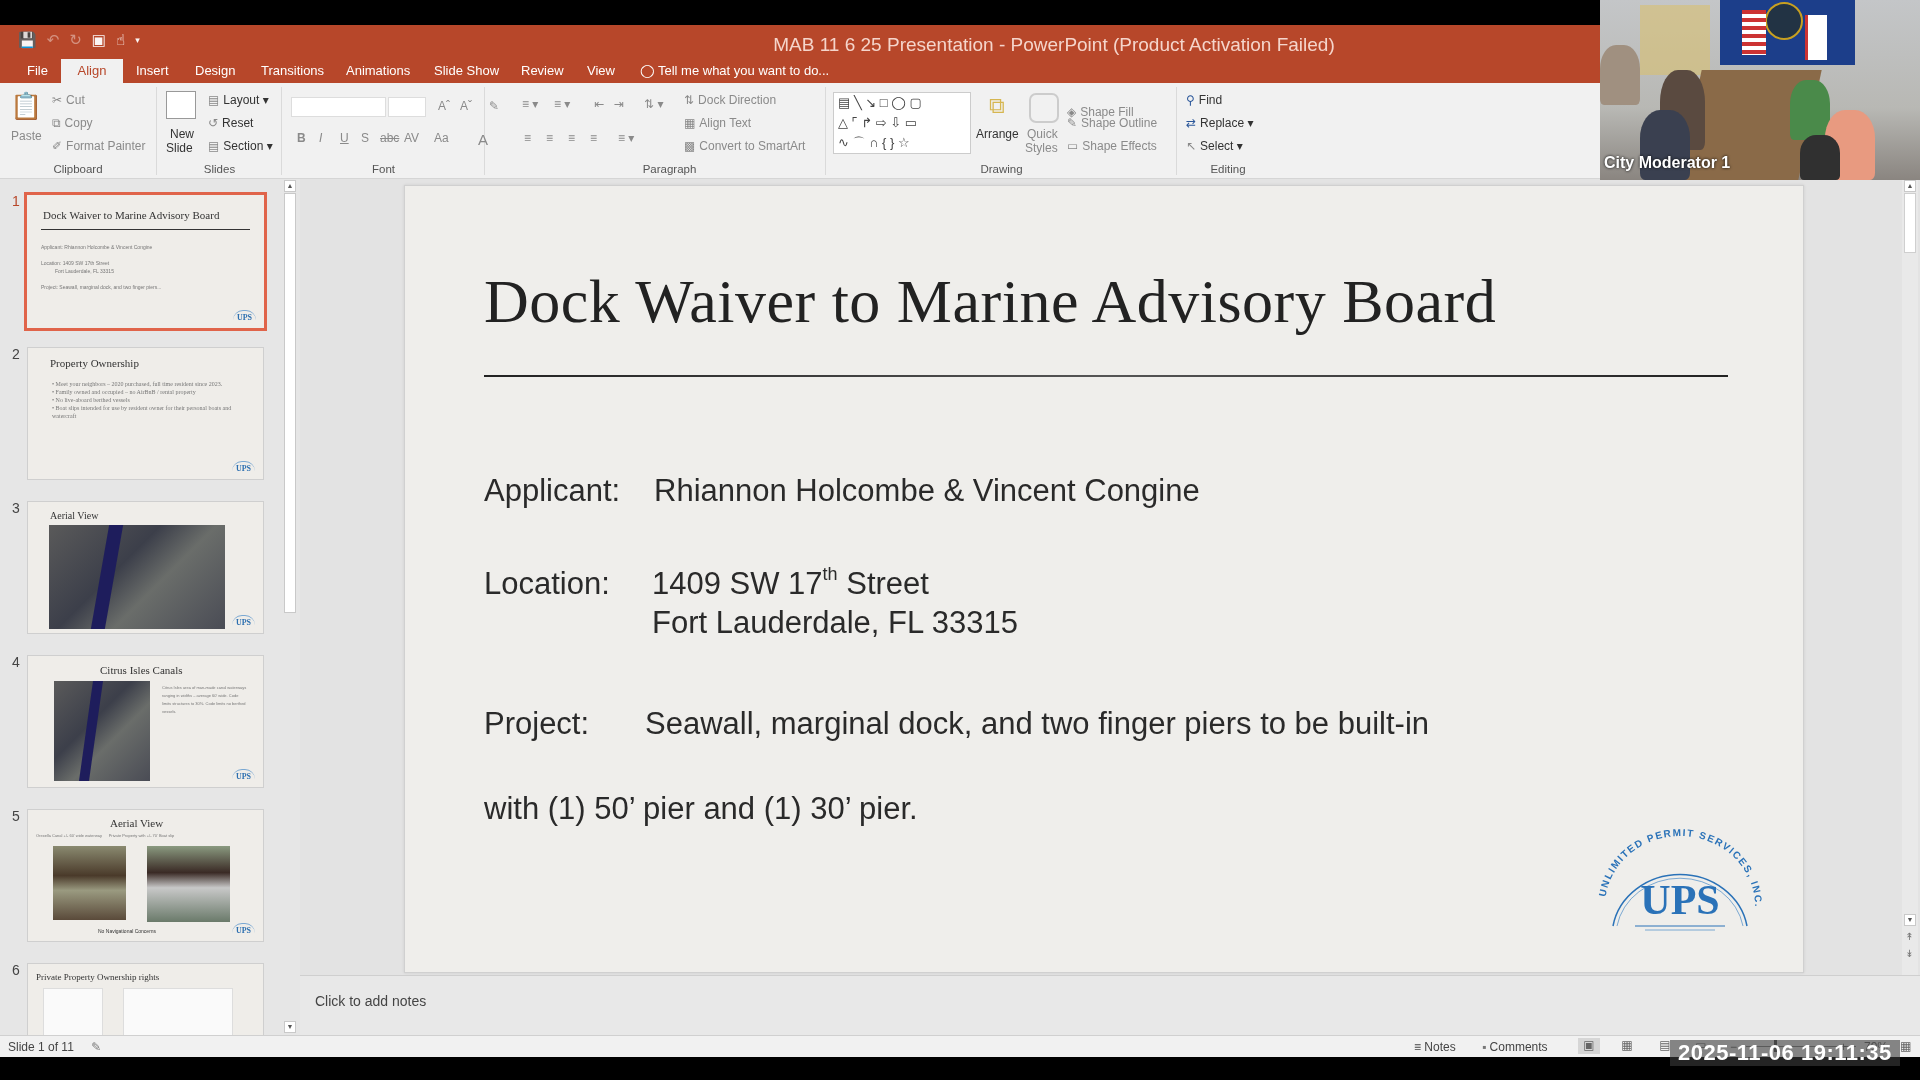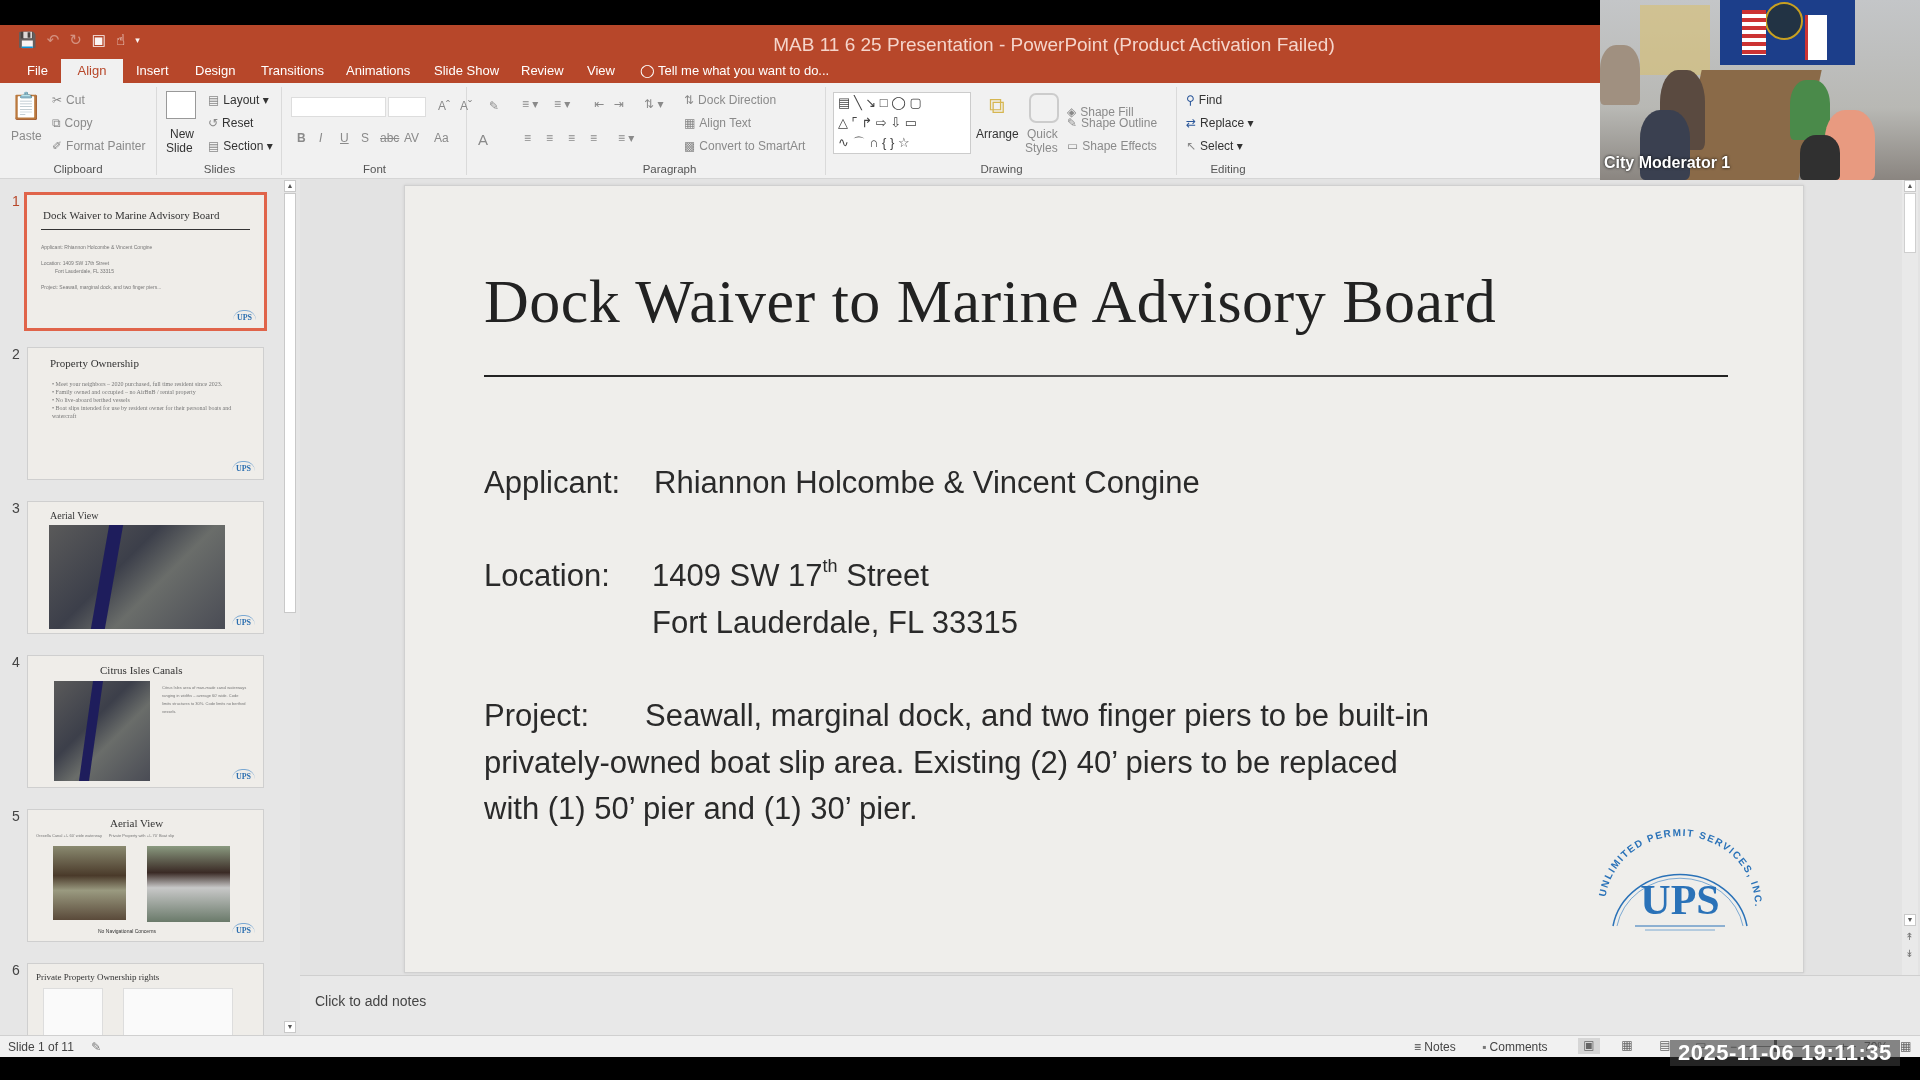--- a/index.html
+++ b/index.html
@@ -33,21 +33,21 @@
   .thumb .img { position: absolute; background: linear-gradient(135deg, #5a5a5a, #3c3f4a 40%, #6a6d6a 60%, #4a4c55); }
   .thumb .water { position: absolute; background: #1e1d5c; }
   .vscroll { position: absolute; left: 283px; top: 179px; width: 14px; height: 856px; background: #e6e6e6; }
   .vscroll .thumbbar { position: absolute; left: 1px; top: 14px; width: 12px; height: 420px; background: #fff; border: 1px solid #c9c9c9; }
   .arrowbtn { position: absolute; left: 1px; width: 12px; height: 12px; background: #fff; border: 1px solid #c9c9c9; font-size: 7px; text-align: center; line-height: 10px; color: #555; }
   .editor { position: absolute; left: 300px; top: 179px; width: 1620px; height: 796px; background: #e3e3e3; }
   .slide { position: absolute; left: 104px; top: 6px; width: 1400px; height: 788px; background: #efeeeb; border: 1px solid #d0d0d0; box-shadow: 0 0 3px rgba(0,0,0,.1); }
   .stitle { position: absolute; left: 79px; top: 80px; font-family: "Liberation Serif", "DejaVu Serif", serif; font-size: 62px; color: #222; letter-spacing: 0.5px; }
   .srule { position: absolute; left: 79px; top: 189px; width: 1244px; height: 2px; background: linear-gradient(90deg, #222, #555 50%, #222); }
   .sbody { position: absolute; left: 79px; font-size: 31px; color: #2a2a2a; line-height: 46px; white-space: nowrap; }
-  .sbody .lbl { display: inline-block; }
+  .sbody .lbl { display: inline-block; margin-top: 8px; }
   .sbody sup { font-size: 18px; vertical-align: 14px; line-height: 0; }
   .logo { position: absolute; left: 1180px; top: 640px; width: 190px; height: 110px; }
   .editscroll { position: absolute; left: 1602px; top: 0; width: 16px; height: 796px; background: #e9e9e9; }
   .editscroll .bar { position: absolute; left: 2px; top: 14px; width: 12px; height: 60px; background: #fff; border: 1px solid #cfcfcf; }
   .notes { position: absolute; left: 300px; top: 975px; width: 1620px; height: 60px; background: #e8e8e8; border-top: 1px solid #cfcfcf; }
   .notes .txt { position: absolute; left: 15px; top: 17px; font-size: 14px; color: #444; }
   .statusbar { position: absolute; left: 0; top: 1035px; width: 1920px; height: 22px; background: #f1f1f1; border-top: 1px solid #d0d0d0; font-size: 12px; color: #444; }
   .statusbar .left { position: absolute; left: 8px; top: 4px; }
   .statusbar .notesbtn { position: absolute; left: 1414px; top: 4px; }
   .statusbar .commentsbtn { position: absolute; left: 1482px; top: 4px; }
@@ -110,21 +110,21 @@
     <div class="grp" style="left:158px;width:124px">
       <div class="rb" style="left:8px;top:4px;width:30px;height:28px;border:1px solid #999;background:#fff"></div>
       <div class="rb dark" style="left:12px;top:40px">New</div>
       <div class="rb dark" style="left:8px;top:54px">Slide</div>
       <div class="rb dark" style="left:50px;top:6px"><span class="ico">▤</span><span>Layout</span> ▾</div>
       <div class="rb dark" style="left:50px;top:29px"><span class="ico">↺</span><span>Reset</span></div>
       <div class="rb dark" style="left:50px;top:52px"><span class="ico">▤</span><span>Section</span> ▾</div>
       <div class="grplabel">Slides</div>
     </div>
 
-    <div class="grp" style="left:283px;width:184px">
+    <div class="grp" style="left:283px;width:202px">
       <div class="rb" style="left:8px;top:10px;width:95px;height:20px;background:#fff;border:1px solid #ddd"></div>
       <div class="rb" style="left:105px;top:10px;width:38px;height:20px;background:#fff;border:1px solid #ddd"></div>
       <div class="rb" style="left:155px;top:12px">Aˆ</div>
       <div class="rb" style="left:177px;top:12px">Aˇ</div>
       <div class="rb" style="left:206px;top:12px">✎</div>
       <div class="rb" style="left:14px;top:44px;font-weight:bold">B</div>
       <div class="rb" style="left:36px;top:44px;font-style:italic">I</div>
       <div class="rb" style="left:57px;top:44px;text-decoration:underline">U</div>
       <div class="rb" style="left:78px;top:44px">S</div>
       <div class="rb" style="left:97px;top:44px;text-decoration:line-through">abc</div>
@@ -236,21 +236,20 @@
       <div class="sbody" style="top:274px">
         <span class="lbl" style="width:170px">Applicant:</span><span>Rhiannon Holcombe &amp; Vincent Congine</span>
       </div>
       <div class="sbody" style="top:367px">
         <span class="lbl" style="width:168px">Location:</span><span>1409 SW 17</span><sup>th</sup><span> Street</span>
       </div>
       <div class="sbody" style="top:414px;left:247px">Fort Lauderdale, FL 33315</div>
       <div class="sbody" style="top:507px">
         <span class="lbl" style="width:161px">Project:</span><span>Seawall, marginal dock, and two finger piers to be built-in</span>
       </div>
-      <div class="sbody" style="top:554px">privately-owned boat slip area.  Existing (2) 40’ piers to be replaced</div>
       <div class="sbody" style="top:600px">with (1) 50’ pier and (1) 30’ pier.</div>
       <svg class="logo" viewBox="0 0 190 110">
         <defs>
             <path id="arc" d="M 20 80 A 75 70 0 0 1 170 80"></path>
           </defs>
         <text font-family="Liberation Sans, sans-serif" font-size="10" fill="#2a72b8" letter-spacing="1.5" font-weight="bold"><textPath href="#arc" startOffset="4%">UNLIMITED PERMIT SERVICES, INC.</textPath></text>
         <path d="M 28 100 A 68 62 0 0 1 162 100" fill="none" stroke="#2a72b8" stroke-width="1.5"></path>
         <path d="M 32 100 A 64 58 0 0 1 158 100" fill="none" stroke="#7aa8d2" stroke-width="1"></path>
         <text x="95" y="88" text-anchor="middle" font-family="Liberation Serif, serif" font-weight="bold" font-size="42" fill="#2a72b8">UPS</text>
         <line x1="50" y1="100" x2="140" y2="100" stroke="#2a72b8" stroke-width="1"></line>

